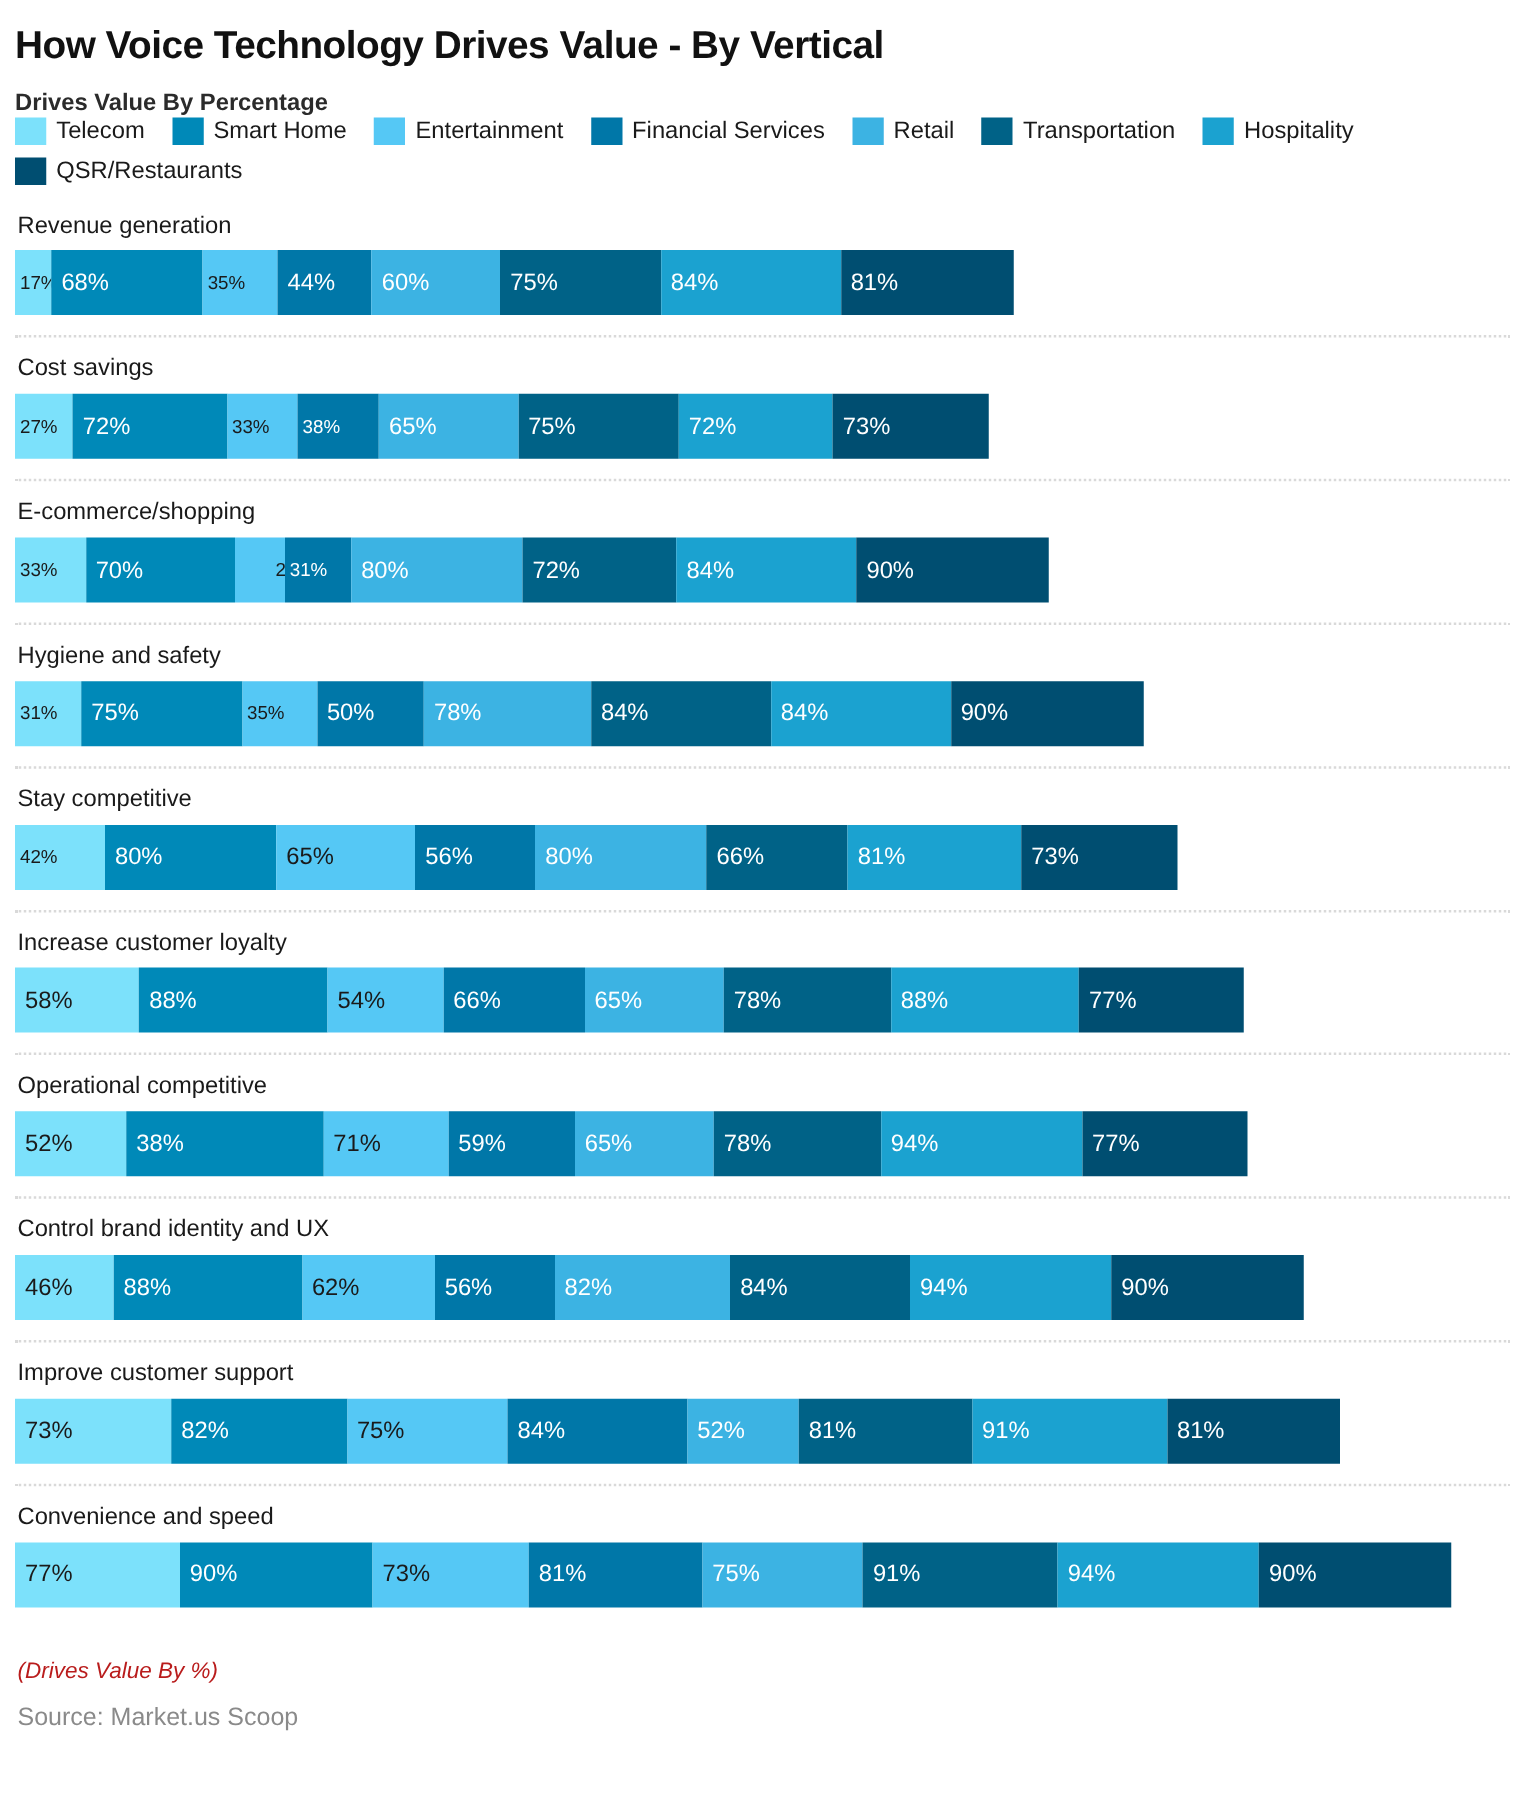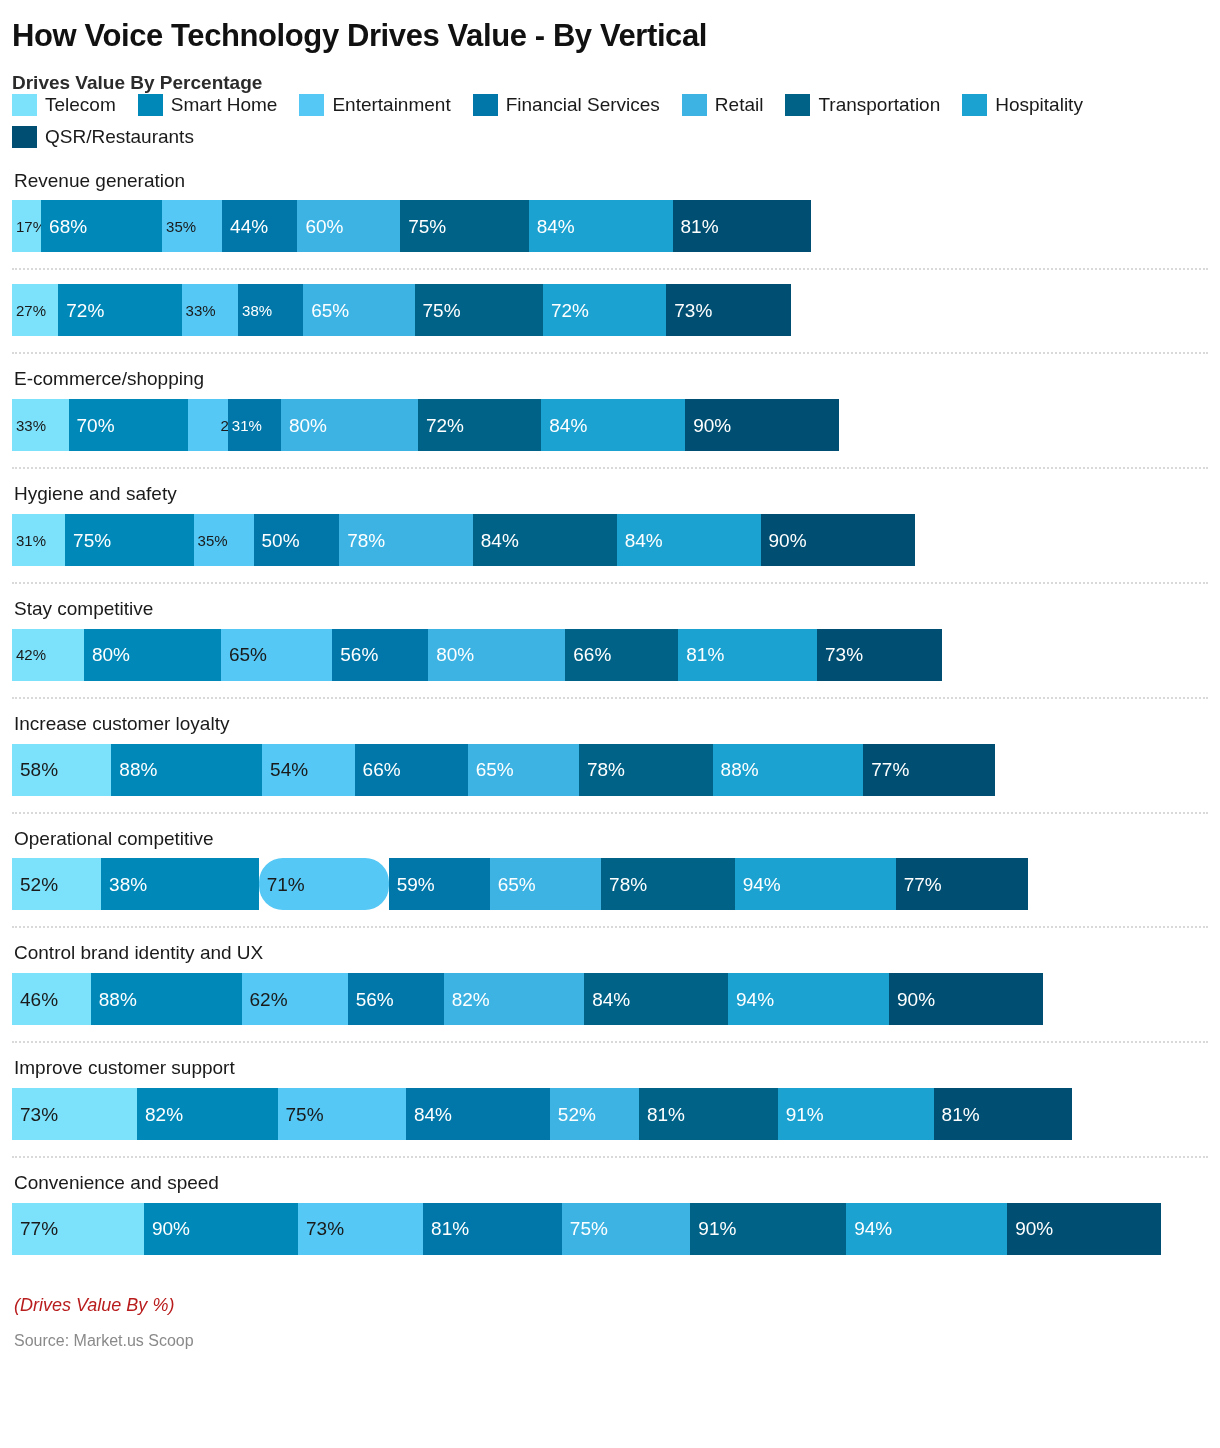--- a/index.html
+++ b/index.html
@@ -104,21 +104,21 @@
     margin-top: 40px;
     padding-left: 2px;
   }
   .footnote {
     font-size: 18px;
     font-style: italic;
     color: #b91c1c;
     margin-bottom: 16px;
   }
   .source {
-    font-size: 16px;
+    font-size: 20px;
     color: #8a8a8a;
   }
 </style>
 </head>
 <body>
 
 <div class="page">
 
   <h1 class="chart-title">How Voice Technology Drives Value - By Vertical</h1>
   <div class="chart-subtitle">Drives Value By Percentage</div>
@@ -183,20 +183,21 @@
           <div class="seg dark" title="Hospitality: 84%" style="width: 143.89px; background: rgb(27, 162, 208);">
             <span class="seg-label">84%</span>
           </div>
           <div class="seg dark" title="QSR/Restaurants: 81%" style="width: 138.75px; background: rgb(0, 78, 113);">
             <span class="seg-label">81%</span>
           </div>
         </div>
       </div>
       <div class="divider"></div>
       <div class="row">
+        <div class="row-label">Cost savings</div>
         <div class="bar">
           <div class="seg light narrow" title="Telecom: 27%" style="width: 46.25px; background: rgb(124, 225, 251);">
             <span class="seg-label">27%</span>
           </div>
           <div class="seg dark" title="Smart Home: 72%" style="width: 123.34px; background: rgb(0, 137, 184);">
             <span class="seg-label">72%</span>
           </div>
           <div class="seg light narrow" title="Entertainment: 33%" style="width: 56.53px; background: rgb(85, 200, 245);">
             <span class="seg-label">33%</span>
           </div>
@@ -340,21 +341,21 @@
       <div class="divider"></div>
       <div class="row">
         <div class="row-label">Operational competitive</div>
         <div class="bar">
           <div class="seg light" title="Telecom: 52%" style="width: 89.08px; background: rgb(124, 225, 251);">
             <span class="seg-label">52%</span>
           </div>
           <div class="seg dark" title="Smart Home: 92%" style="width: 157.6px; background: rgb(0, 137, 184);">
             <span class="seg-label">38%</span>
           </div>
-          <div class="seg light" title="Entertainment: 71%" style="width: 130px; background: rgb(85, 200, 245); border-radius: 24px;">
+          <div class="seg light" title="Entertainment: 71%" style="width: 100px; background: rgb(85, 200, 245);">
             <span class="seg-label">71%</span>
           </div>
           <div class="seg dark" title="Financial Services: 59%" style="width: 101.07px; background: rgb(0, 119, 168);">
             <span class="seg-label">59%</span>
           </div>
           <div class="seg dark" title="Retail: 65%" style="width: 111.34px; background: rgb(60, 179, 227);">
             <span class="seg-label">65%</span>
           </div>
           <div class="seg dark" title="Transportation: 78%" style="width: 133.61px; background: rgb(0, 98, 135);">
             <span class="seg-label">78%</span>

